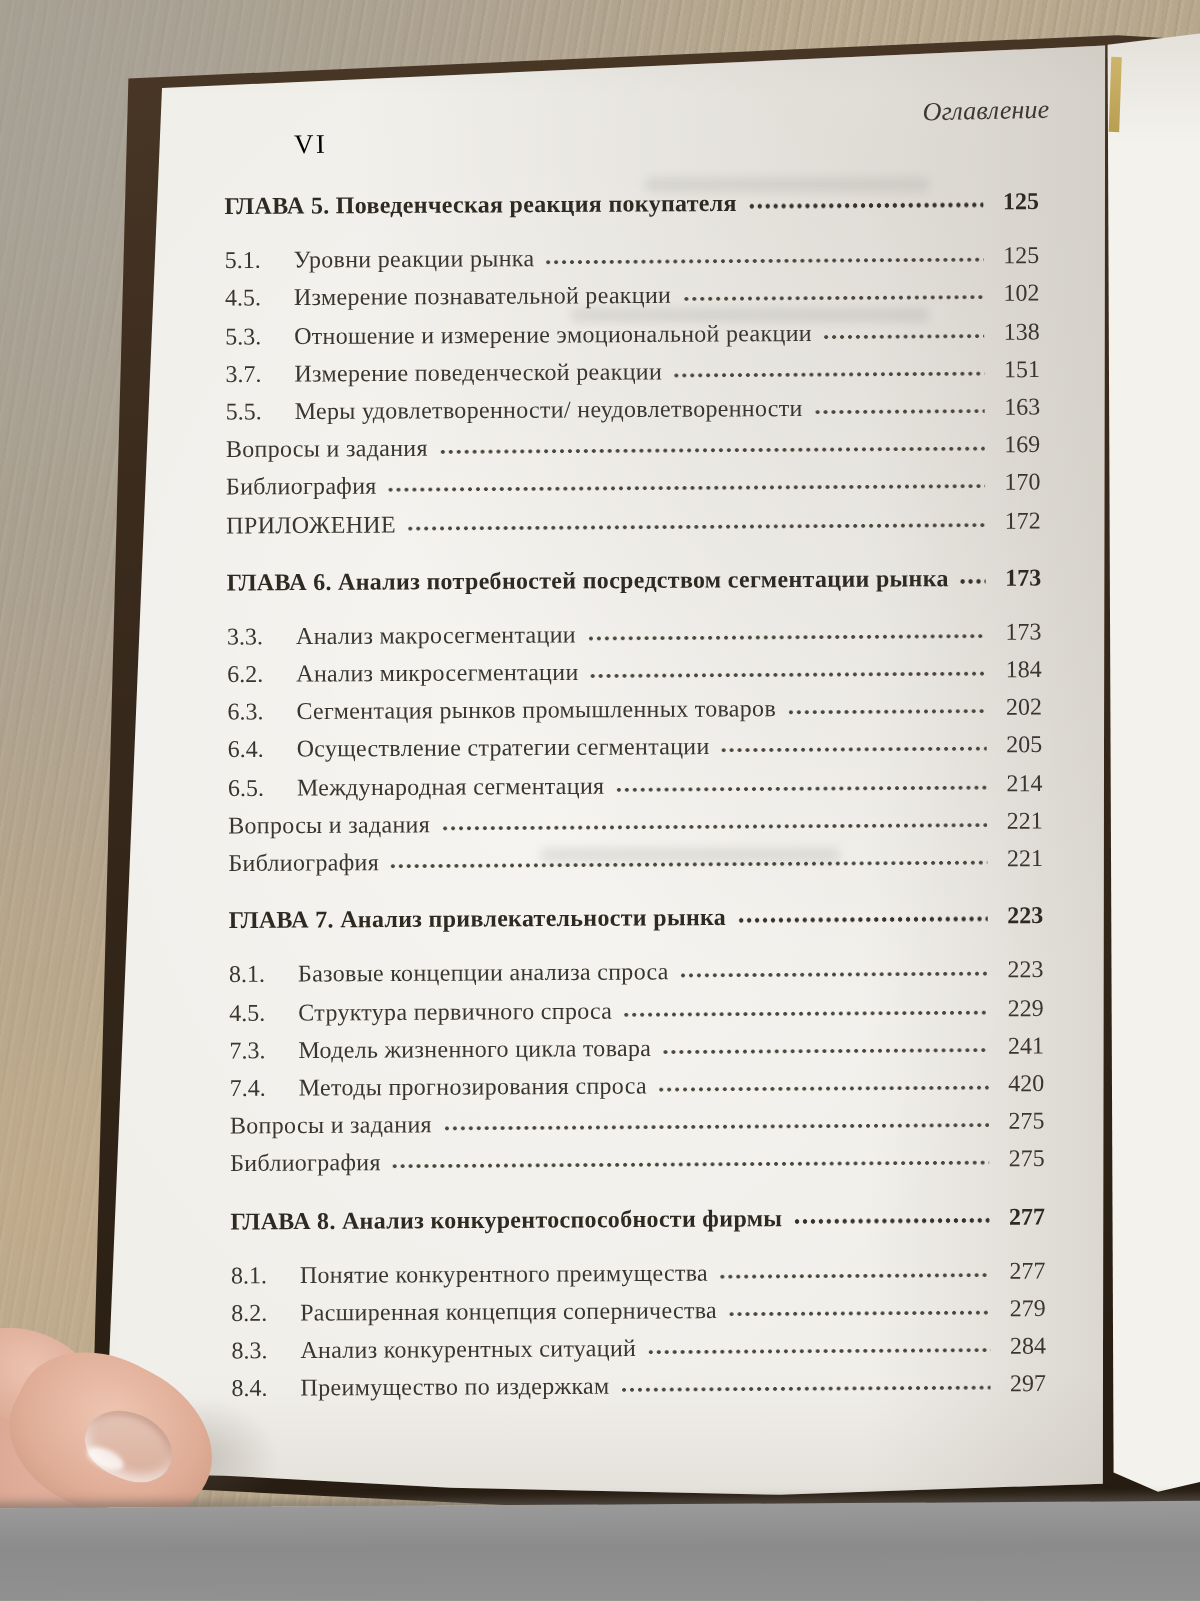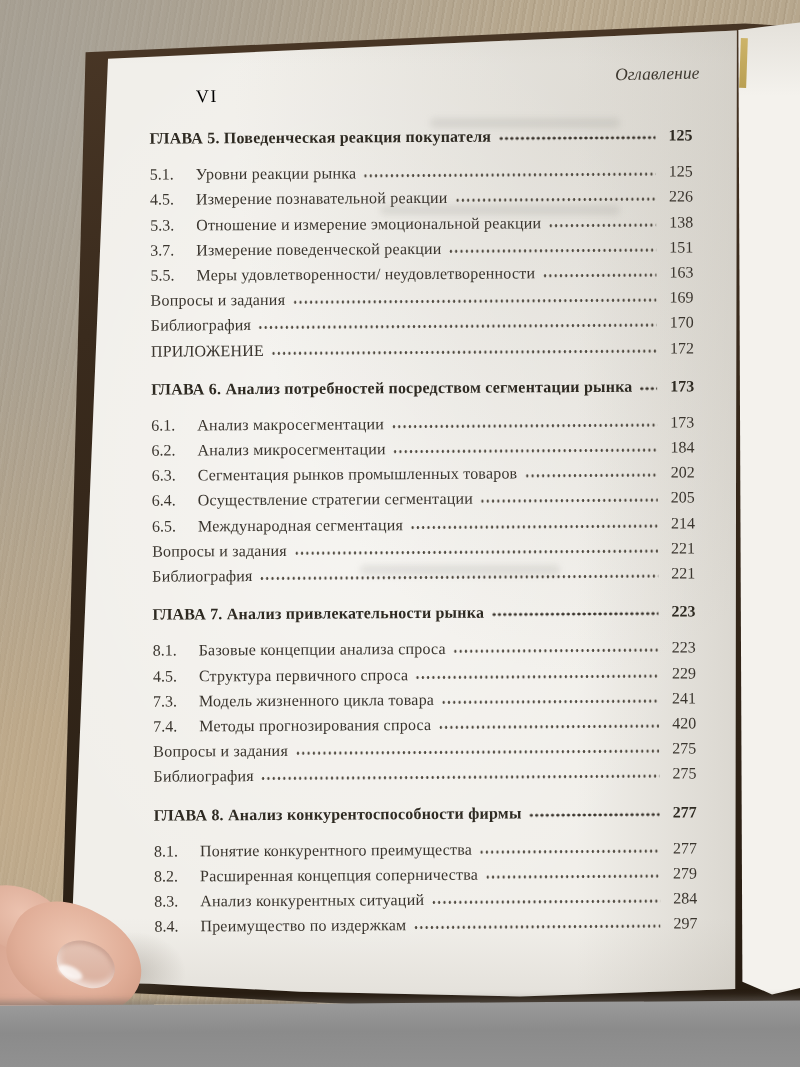--- a/index.html
+++ b/index.html
@@ -145,21 +145,21 @@
       <div class="row">
         <span class="num">5.1.</span>
         <span class="label">Уровни реакции рынка</span>
         <span class="dots"></span>
         <span class="pg">125</span>
       </div>
       <div class="row">
         <span class="num">4.5.</span>
         <span class="label">Измерение познавательной реакции</span>
         <span class="dots"></span>
-        <span class="pg">226</span>
+        <span class="pg">102</span>
       </div>
       <div class="row">
         <span class="num">5.3.</span>
         <span class="label">Отношение и измерение эмоциональной реакции</span>
         <span class="dots"></span>
         <span class="pg">138</span>
       </div>
       <div class="row">
         <span class="num">3.7.</span>
         <span class="label">Измерение поведенческой реакции</span>
@@ -186,21 +186,21 @@
         <span class="label">ПРИЛОЖЕНИЕ</span>
         <span class="dots"></span>
         <span class="pg">172</span>
       </div>
       <div class="row chapter">
         <span class="label">ГЛАВА 6. Анализ потребностей посредством сегментации рынка</span>
         <span class="dots"></span>
         <span class="pg">173</span>
       </div>
       <div class="row">
-        <span class="num">6.1.</span>
+        <span class="num">3.3.</span>
         <span class="label">Анализ макросегментации</span>
         <span class="dots"></span>
         <span class="pg">173</span>
       </div>
       <div class="row">
         <span class="num">6.2.</span>
         <span class="label">Анализ микросегментации</span>
         <span class="dots"></span>
         <span class="pg">184</span>
       </div>

